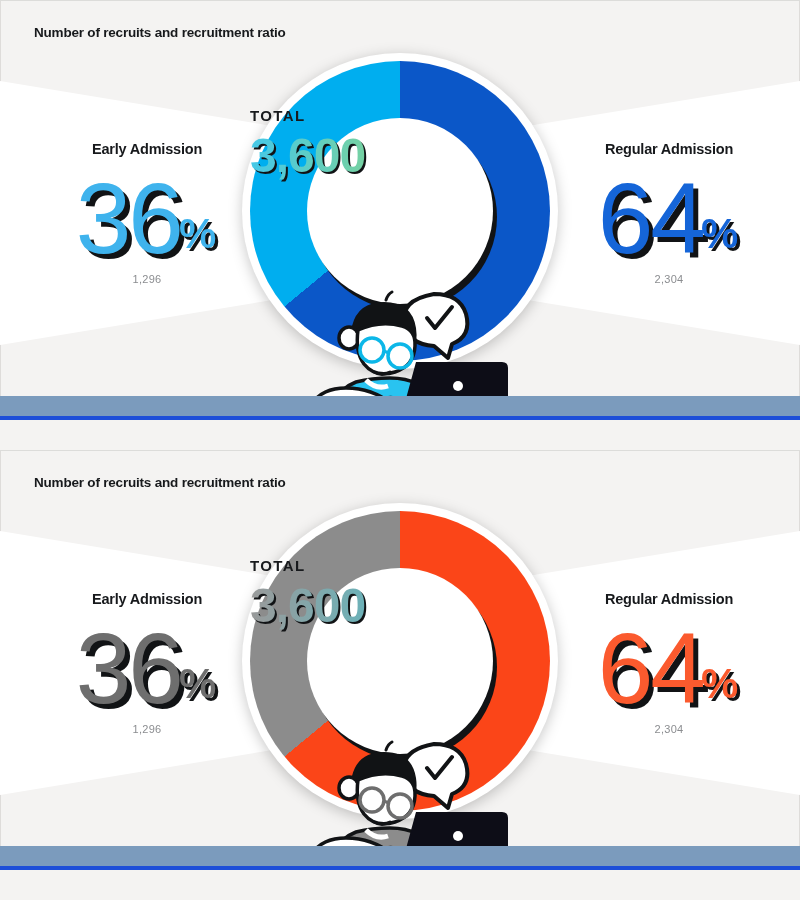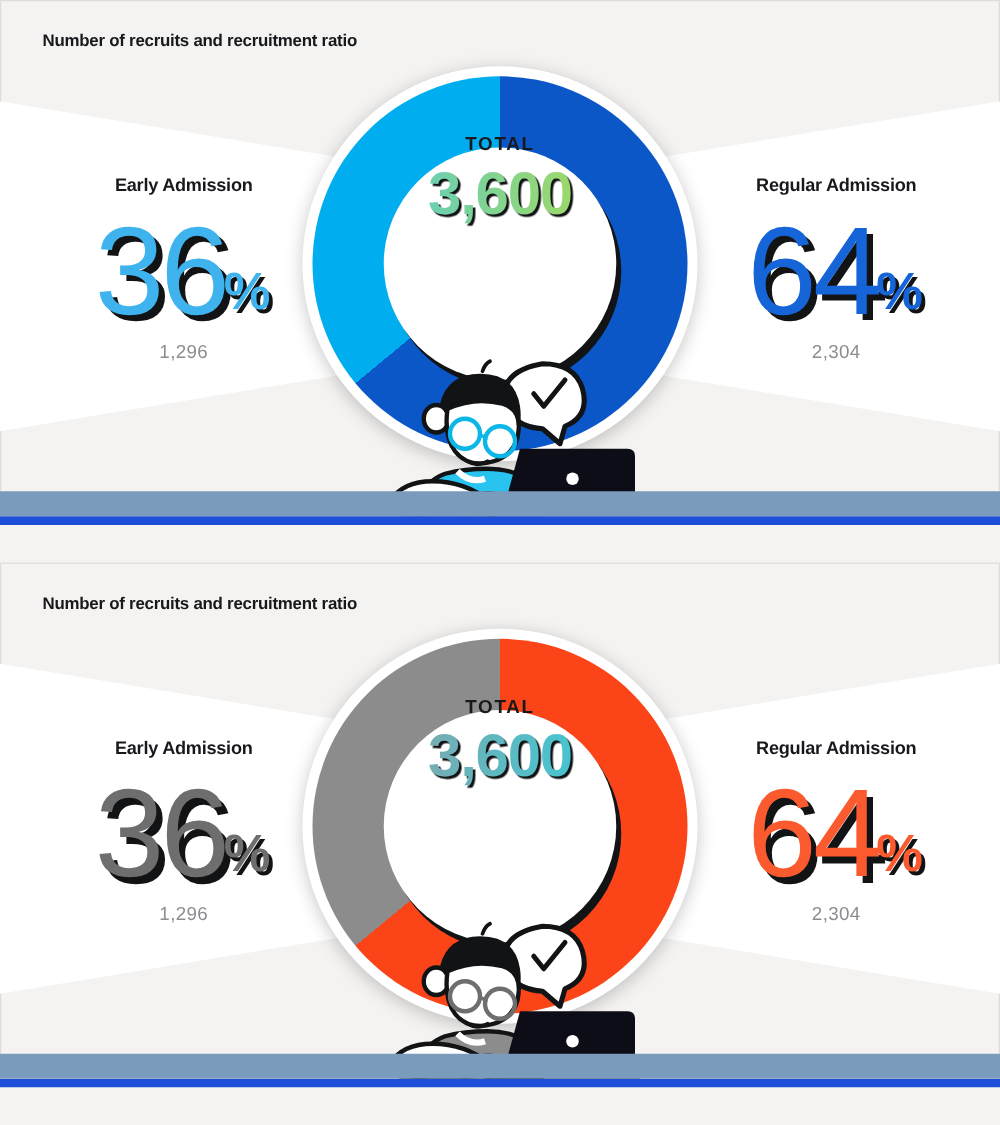--- a/index.html
+++ b/index.html
@@ -19,21 +19,21 @@
     background: #f4f3f2;
   }
 
   
   .panel {
     position: absolute;
     left: 0;
     width: 800px;
     background: #f4f3f2;
     border-top: 1px solid #dcdcda;
-    border-bottom: 7px solid #1d4ed8;
+    border-bottom: 4px solid #1d4ed8;
     overflow: hidden;
   }
   .panel-1 { top: 0px;   height: 420px; }
   .panel-2 { top: 450px; height: 420px; }
 
   .panel-edge-l, .panel-edge-r {
     position: absolute; top: 0; bottom: 0; width: 1px;
     background: #dedcda;
   }
   .panel-edge-l { left: 0; }
@@ -99,21 +99,21 @@
   }
   .pct-sign {
     font-size: 42px;
     font-weight: bold;
     vertical-align: middle;
     position: relative;
     top: 16px;
     left: -2px;
   }
   .stat-count {
-    font-size: 15px;
+    font-size: 11px;
     color: #8b8d90;
     margin-top: 2px;
     letter-spacing: 0.3px;
   }
 
   
   .sh { text-shadow: 5px 5px 0 #111315; }
   .sh-sm { text-shadow: 3px 3px 0 #111315; }
 
   
@@ -145,21 +145,20 @@
     width: 186px; height: 186px;
     margin: -93px 0 0 -93px;
     border-radius: 50%;
     background: #ffffff;
     box-shadow: 4px 6px 0 0 #111315;
   }
   .hole-text {
     position: absolute;
     left: 0; right: 0;
     top: 46px;
-    text-align: center;
     pointer-events: none;
   }
   .total-label {
     font-size: 15px;
     font-weight: bold;
     color: #17191c;
     letter-spacing: 1.4px;
   }
   .total-value {
     font-size: 48px;

